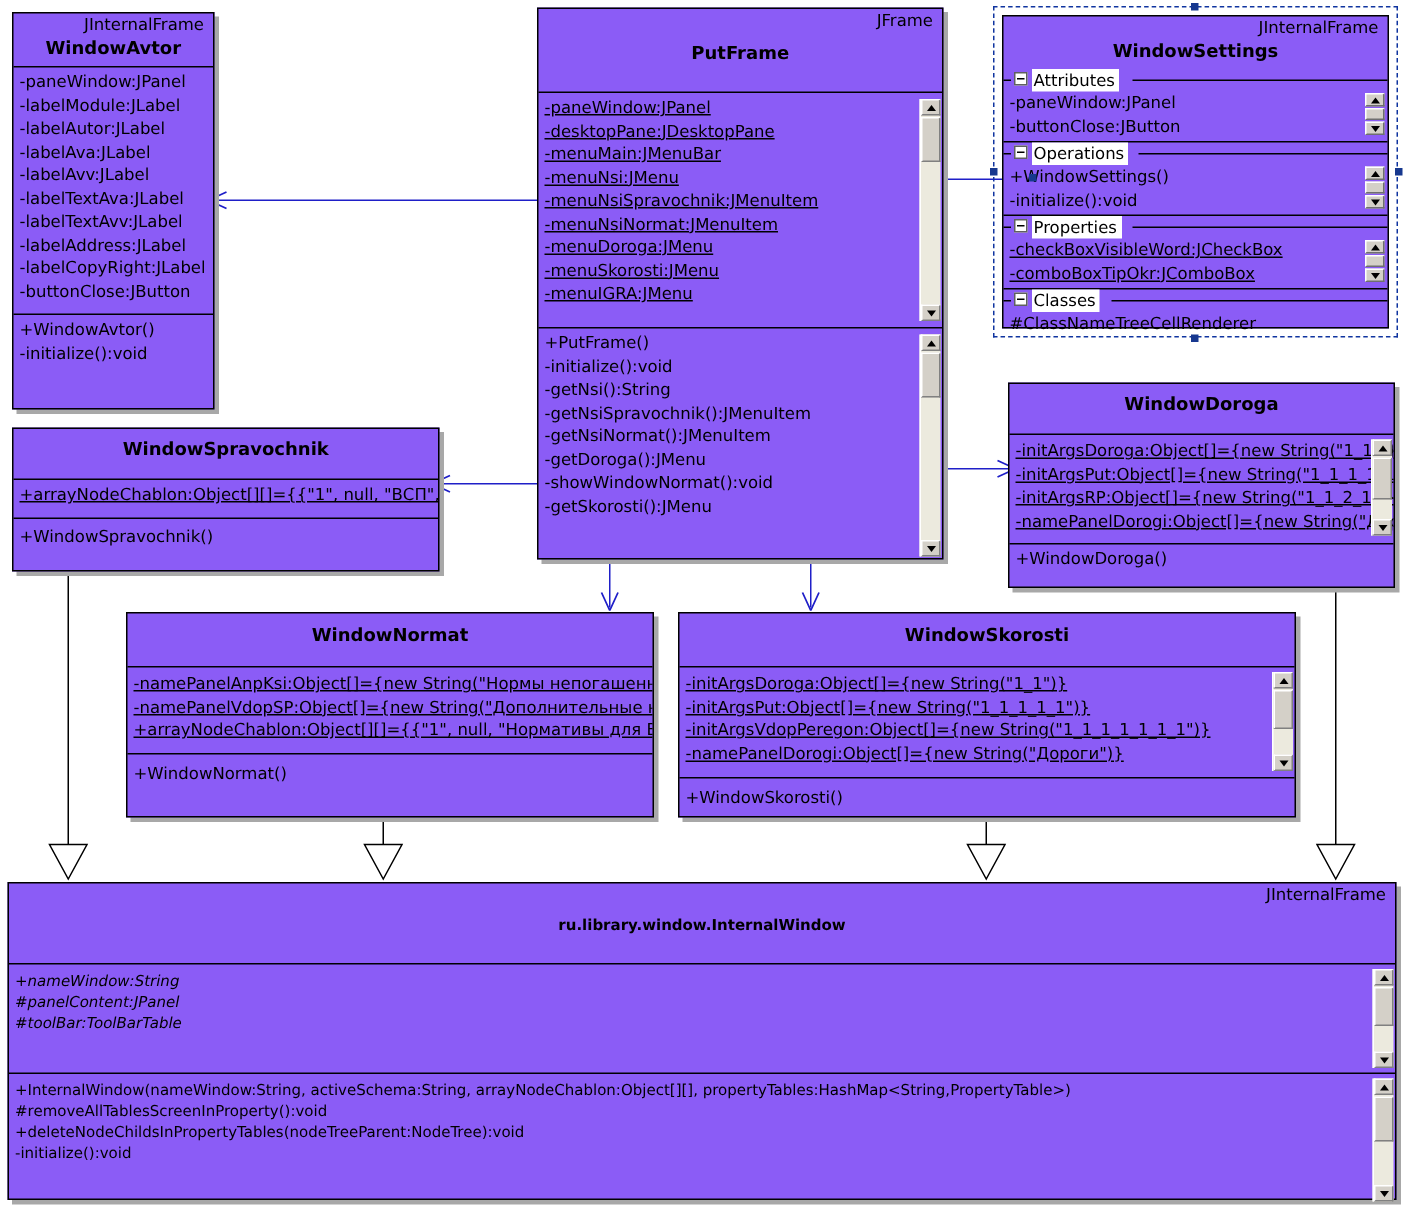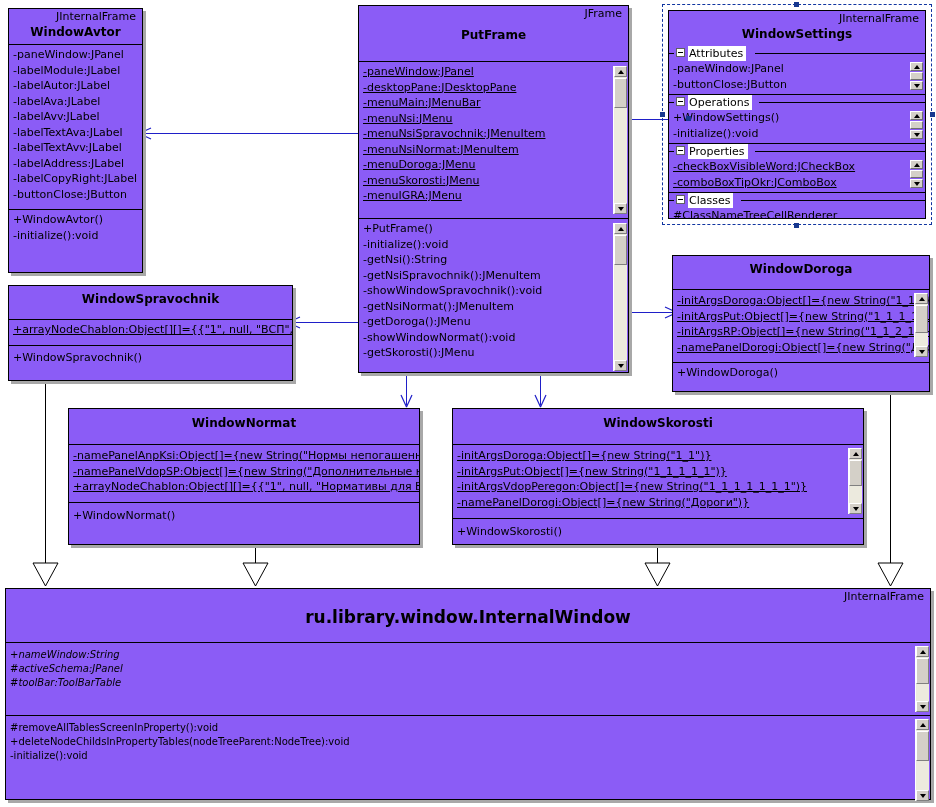--- a/index.html
+++ b/index.html
@@ -26,21 +26,21 @@
 
   .hdr{position:relative;padding:1px 4px 4px 4px;}
   .stereo{
     display:block;text-align:right;font-size:11px;line-height:13px;
     padding-right:2px;white-space:nowrap;
   }
   .cname{
     display:block;text-align:center;font-weight:bold;font-size:12px;
     line-height:15px;padding-top:2px;white-space:nowrap;
   }
-  .cname.small{font-size:17px;}
+  .cname.small{font-size:10px;}
 
   .sep{border-top:1px solid #000;}
 
   .cmp{position:relative;overflow:hidden;}
   .rows{padding:2px 0 3px 3px;}
   .row{
     font-size:11px;line-height:15.5px;white-space:nowrap;overflow:hidden;
     padding-left:1px;
   }
   .row.u{text-decoration:underline;}
@@ -232,21 +232,20 @@
             <i></i>
           </div>
       </div>
     </div>
     <div class="cmp sep" style="height:160px;">
       <div class="rows">
         <div class="row">+PutFrame()</div>
         <div class="row">-initialize():void</div>
         <div class="row">-getNsi():String</div>
         <div class="row">-getNsiSpravochnik():JMenuItem</div>
-        <div class="row">-showWindowSpravochnik():void</div>
         <div class="row">-getNsiNormat():JMenuItem</div>
         <div class="row">-getDoroga():JMenu</div>
         <div class="row">-showWindowNormat():void</div>
         <div class="row">-getSkorosti():JMenu</div>
       </div>
       <div class="sb" style="top:4px;height:148px;">
         <div class="btn up">
             <i></i>
           </div>
         <div class="thumb" style="top:12px;height:30px;"></div>
@@ -385,21 +384,21 @@
         <div class="row u">+arrayNodeChablon:Object[][]={{"1", null, "ВСП", null}}</div>
       </div>
     </div>
     <div class="cmp sep">
       <div class="rows" style="padding-top:4px;">
         <div class="row">+WindowSpravochnik()</div>
       </div>
     </div>
   </div>
 
-  <div class="uml shadow" style="left:68px;top:408px;width:352px;height:137px;">
+  <div class="uml shadow" style="left:84px;top:408px;width:352px;height:137px;">
     <div class="hdr" style="height:30px;">
       <span class="cname" style="padding-top:6px;">WindowNormat</span>
     </div>
     <div class="cmp sep" style="height:57px;">
       <div class="rows" style="padding-top:3px;">
         <div class="row u">-namePanelAnpKsi:Object[]={new String("Нормы непогашенного ускорения")}</div>
         <div class="row u">-namePanelVdopSP:Object[]={new String("Дополнительные нормы")}</div>
         <div class="row u">+arrayNodeChablon:Object[][]={{"1", null, "Нормативы для ВСП", null}}</div>
       </div>
     </div>
@@ -439,35 +438,36 @@
   </div>
 
   <div class="uml shadow" style="left:5px;top:588px;width:926px;height:212px;">
     <div class="hdr" style="height:48px;">
       <span class="stereo">JInternalFrame</span>
       <span class="cname small" style="padding-top:7px;">ru.library.window.InternalWindow</span>
     </div>
     <div class="cmp sep" style="height:72px;font-style:italic;">
       <div class="rows" style="padding-top:5px;">
         <div class="row tight">+nameWindow:String</div>
-        <div class="row tight">#activeSchema:JPanel</div>
+        <div class="row tight">#panelContent:JPanel</div>
         <div class="row tight">#toolBar:ToolBarTable</div>
       </div>
       <div class="sb" style="top:3px;height:66px;">
         <div class="btn up">
             <i></i>
           </div>
         <div class="thumb" style="top:12px;height:26px;"></div>
         <div class="btn dn">
             <i></i>
           </div>
       </div>
     </div>
     <div class="cmp sep" style="height:90px;">
       <div class="rows" style="padding-top:5px;">
+        <div class="row tight">+InternalWindow(nameWindow:String, activeSchema:String, arrayNodeChablon:Object[][], propertyTables:HashMap&lt;String,PropertyTable&gt;)</div>
         <div class="row tight">#removeAllTablesScreenInProperty():void</div>
         <div class="row tight">+deleteNodeChildsInPropertyTables(nodeTreeParent:NodeTree):void</div>
         <div class="row tight">-initialize():void</div>
       </div>
       <div class="sb" style="top:3px;height:82px;">
         <div class="btn up">
             <i></i>
           </div>
         <div class="thumb" style="top:12px;height:30px;"></div>
         <div class="btn dn">

